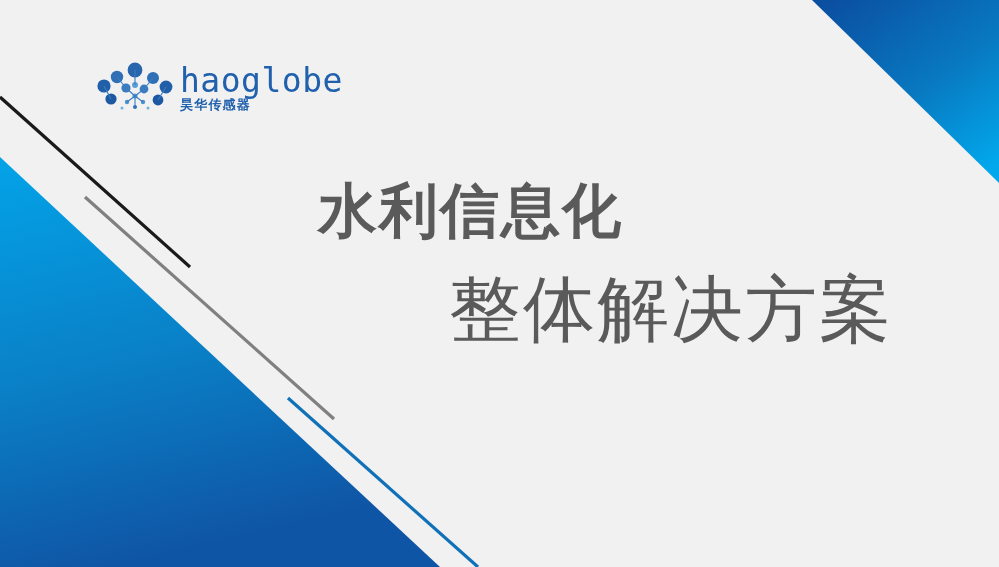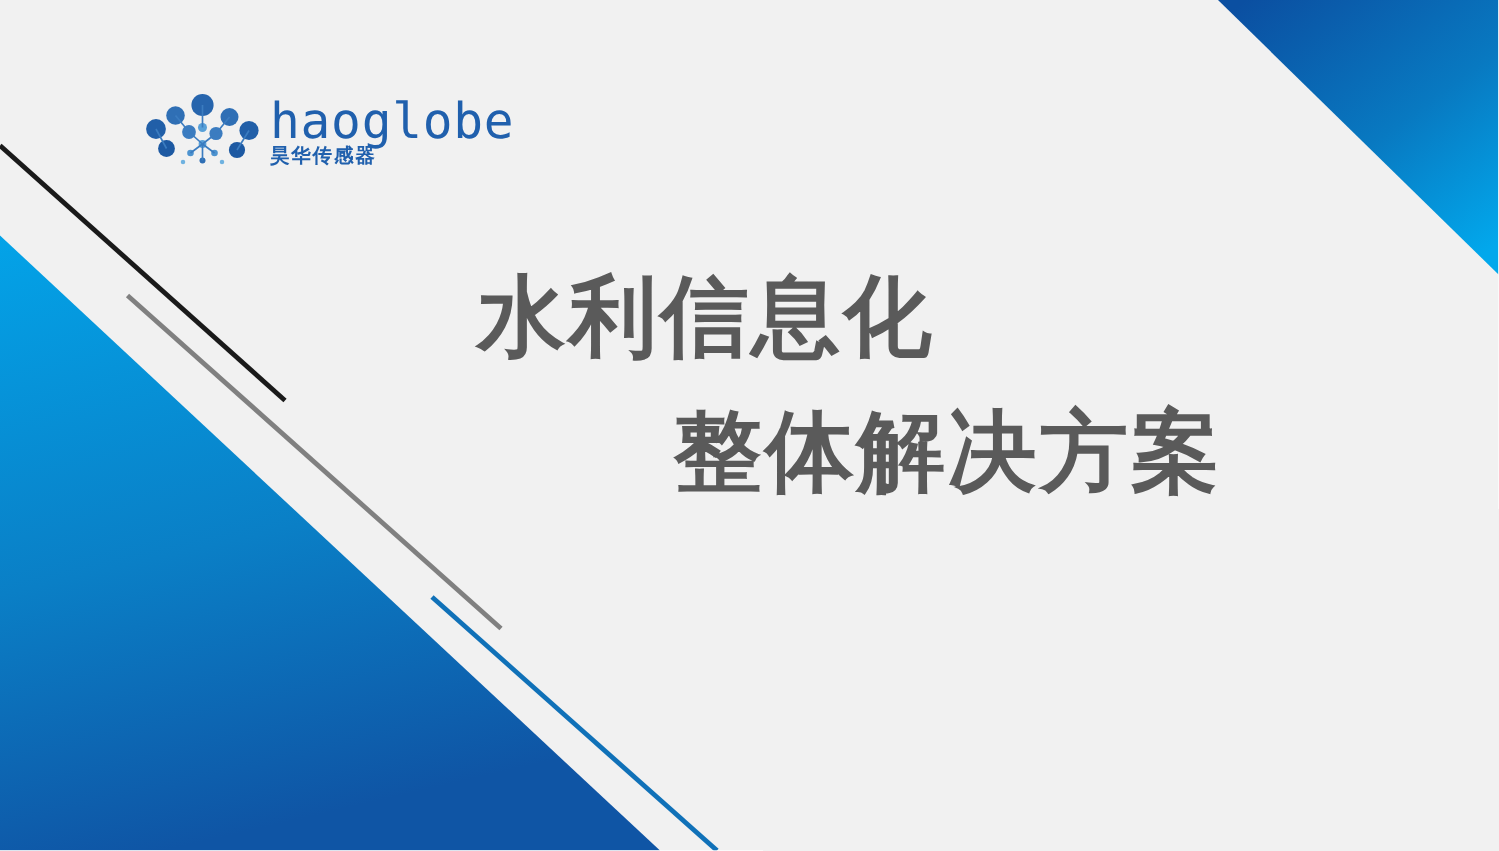--- a/index.html
+++ b/index.html
@@ -75,22 +75,22 @@
     font-weight: 700;
     letter-spacing: 2px;
     color: #5a5a5a;
     white-space: nowrap;
     font-family: Liberation Sans, sans-serif;
   }
   .title-line2 {
     position: absolute;
     left: 449px;
     top: 262px;
-    font-size: 59px;
-    font-weight: 700;
+    font-size: 72px;
+    font-weight: 400;
     letter-spacing: 2px;
     color: #5a5a5a;
     white-space: nowrap;
     font-family: "DejaVu Sans", sans-serif;
   }
 
   
   .website-line {
     position: absolute;
     left: 455px;

